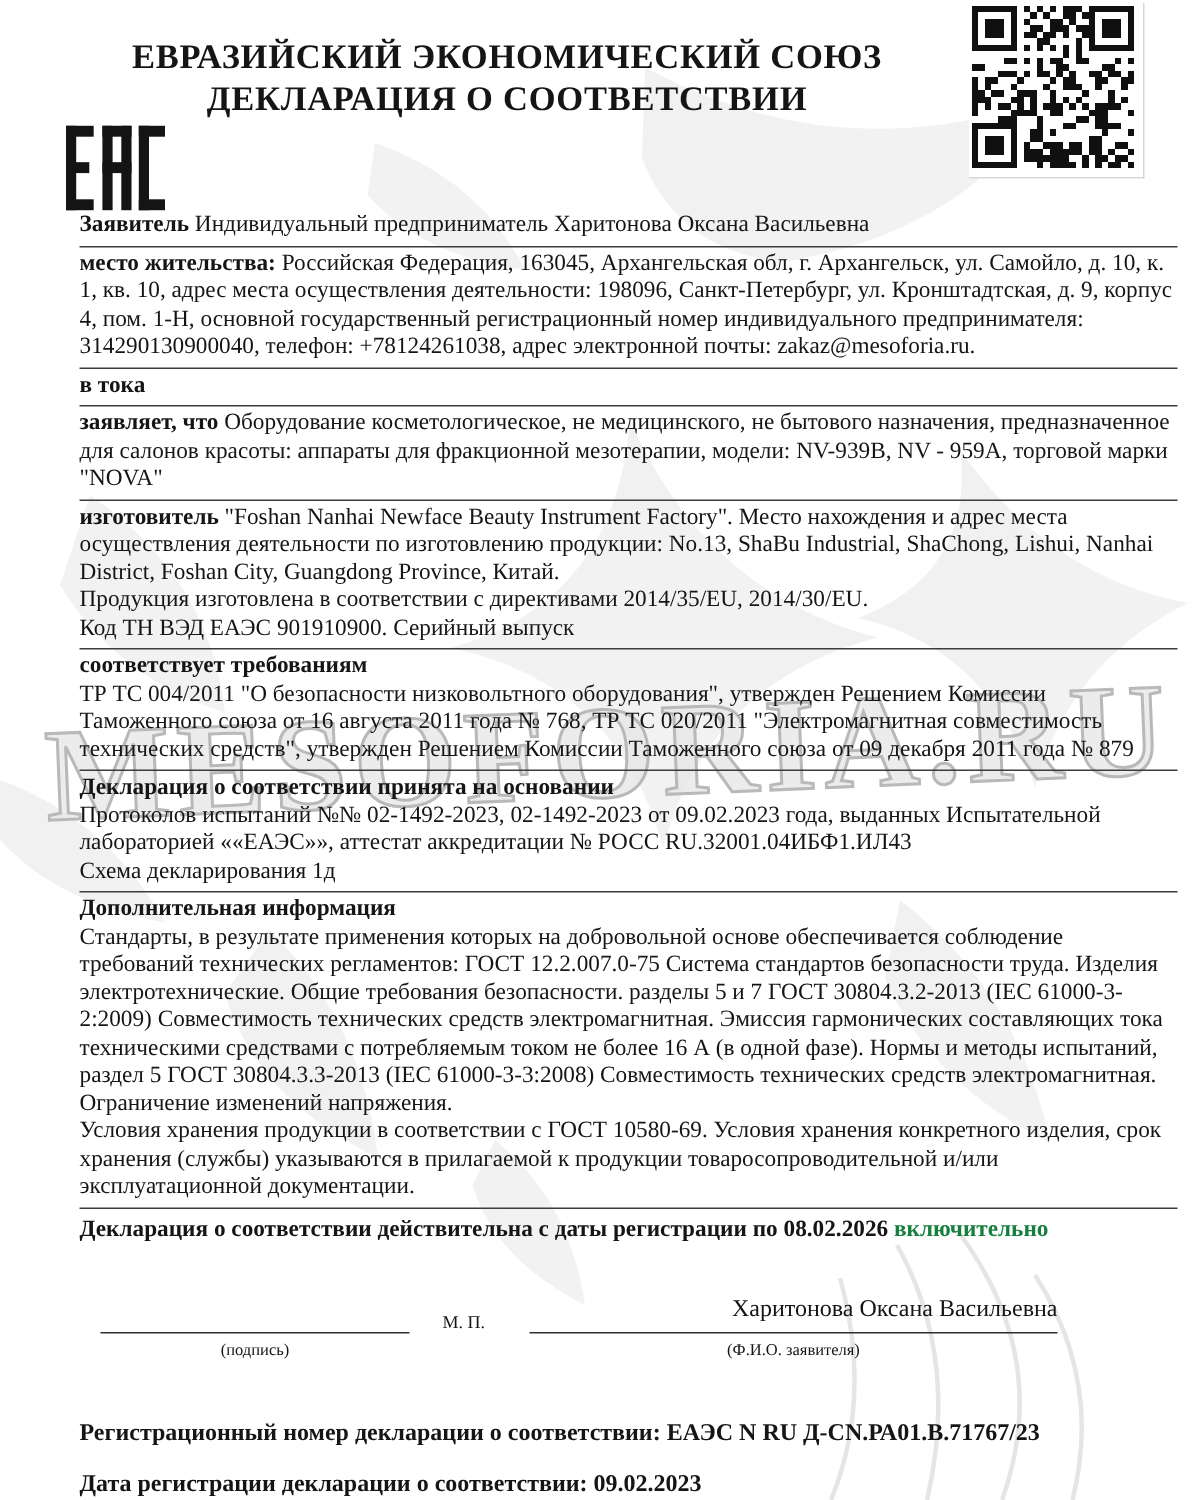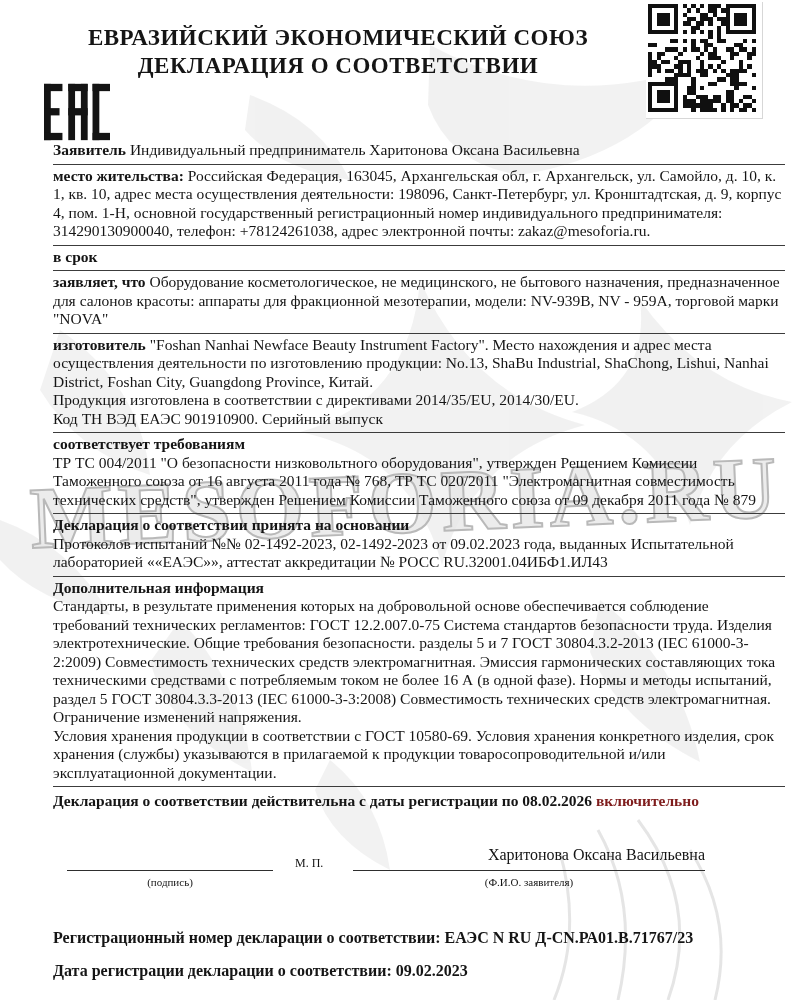--- a/index.html
+++ b/index.html
@@ -21,21 +21,21 @@
   .eac{position:absolute;left:44px;top:83px;z-index:2;}
   .qr{position:absolute;left:646px;top:2px;width:112px;height:112px;z-index:2;background:#fff;
       border-right:1px solid #d7d7d7;border-bottom:1px solid #d7d7d7;padding:2px;}
   .qr svg{display:block;width:108px;height:108px;}
   .col{position:absolute;left:53px;top:139px;width:732px;z-index:2;
        font-size:15.5px;line-height:18.5px;}
   .sec{border-bottom:1px solid #3c3c3c;padding:2px 0 4px;}
   .sec.nb{border-bottom:none;}
   .b{font-weight:bold;}
   .hdr{font-weight:bold;}
-  .muted-bold{font-weight:bold;color:#7f1d1d;}
+  .muted-bold{font-weight:bold;color:#15803d;}
   .validity{padding-top:5px;font-weight:bold;}
   
   .sig{position:relative;height:48px;margin-top:28px;}
   .sig-line-left{position:absolute;left:14px;top:0;width:206px;height:27px;border-bottom:1px solid #2e2e2e;}
   .sig-cap-left{position:absolute;left:14px;top:30px;width:206px;text-align:center;font-size:11px;}
   .sig-mp{position:absolute;left:242px;top:11px;font-size:12px;}
   .sig-line-right{position:absolute;left:300px;top:0;width:352px;height:27px;border-bottom:1px solid #2e2e2e;
                   text-align:right;font-size:16px;line-height:24px;}
   .sig-cap-right{position:absolute;left:300px;top:30px;width:352px;text-align:center;font-size:11px;}
   .reg{margin-top:38px;font-weight:bold;font-size:16px;}
@@ -406,21 +406,21 @@
       <span class="b">Заявитель</span>
       <span>Индивидуальный предприниматель Харитонова Оксана Васильевна</span>
     </div>
 
     <div class="sec">
       <span class="b">место жительства:</span>
       <span>Российская Федерация, 163045, Архангельская обл, г. Архангельск, ул. Самойло, д. 10, к. 1, кв. 10, адрес места осуществления деятельности: 198096, Санкт-Петербург, ул. Кронштадтская, д. 9, корпус 4, пом. 1-Н, основной государственный регистрационный номер индивидуального предпринимателя: 314290130900040, телефон: +78124261038, адрес электронной почты: zakaz@mesoforia.ru.</span>
     </div>
 
     <div class="sec">
-      <span class="b">в срок</span>
+      <span class="b">в тока</span>
     </div>
 
     <div class="sec">
       <span class="b">заявляет, что</span>
       <span>Оборудование косметологическое, не медицинского, не бытового назначения, предназначенное для салонов красоты: аппараты для фракционной мезотерапии, модели: NV-939B, NV - 959A, торговой марки "NOVA"</span>
     </div>
 
     <div class="sec">
       <div>
         <span class="b">изготовитель</span>
@@ -431,20 +431,21 @@
     </div>
 
     <div class="sec">
       <div class="hdr">соответствует требованиям</div>
       <div>ТР ТС 004/2011 "О безопасности низковольтного оборудования", утвержден Решением Комиссии Таможенного союза от 16 августа 2011 года № 768, ТР ТС 020/2011 "Электромагнитная совместимость технических средств", утвержден Решением Комиссии Таможенного союза от 09 декабря 2011 года № 879</div>
     </div>
 
     <div class="sec">
       <div class="hdr">Декларация о соответствии принята на основании</div>
       <div>Протоколов испытаний №№ 02-1492-2023, 02-1492-2023 от 09.02.2023 года, выданных Испытательной лабораторией ««ЕАЭС»», аттестат аккредитации  № РОСС RU.32001.04ИБФ1.ИЛ43</div>
+      <div>Схема декларирования 1д</div>
     </div>
 
     <div class="sec">
       <div class="hdr">Дополнительная информация</div>
       <div>Стандарты, в результате применения которых на добровольной основе обеспечивается соблюдение требований технических регламентов: ГОСТ 12.2.007.0-75 Система стандартов безопасности труда. Изделия электротехнические. Общие требования безопасности. разделы 5 и 7 ГОСТ 30804.3.2-2013 (IEC 61000-3-2:2009) Совместимость технических средств электромагнитная. Эмиссия гармонических составляющих тока техническими средствами с потребляемым током не более 16 А (в одной фазе). Нормы и методы испытаний, раздел 5 ГОСТ 30804.3.3-2013 (IEC 61000-3-3:2008) Совместимость технических средств электромагнитная. Ограничение изменений напряжения.</div>
       <div>Условия хранения продукции в соответствии с ГОСТ 10580-69. Условия хранения конкретного изделия, срок хранения (службы) указываются в прилагаемой к продукции товаросопроводительной и/или эксплуатационной документации.</div>
     </div>
 
     <div class="sec nb validity">
       <span>Декларация о соответствии  действительна с даты регистрации по 08.02.2026</span>

